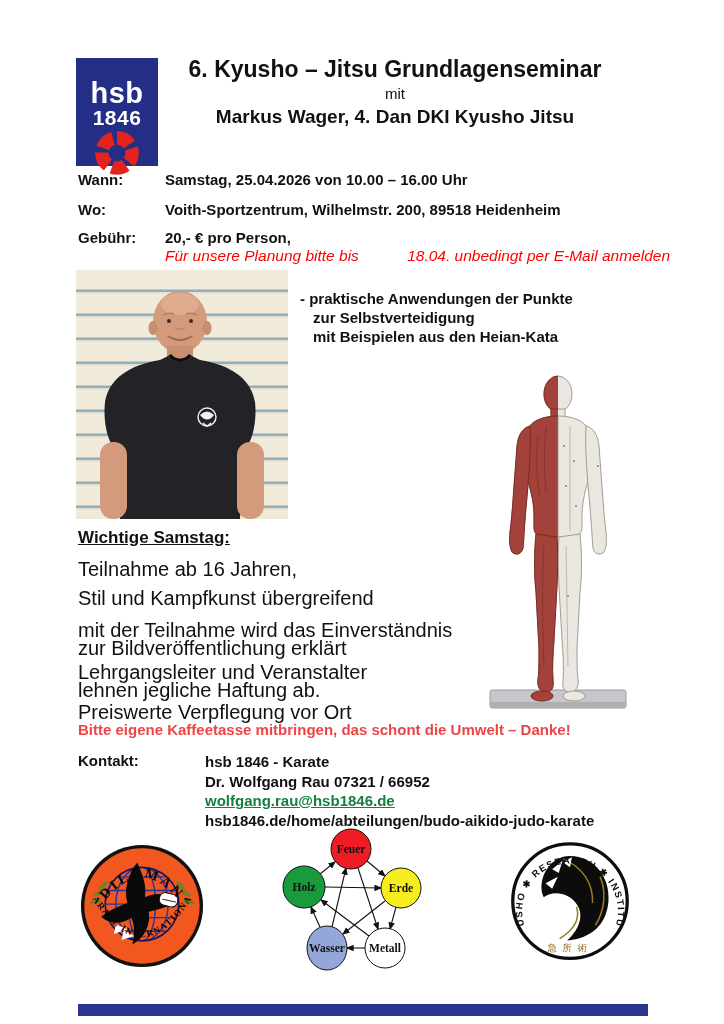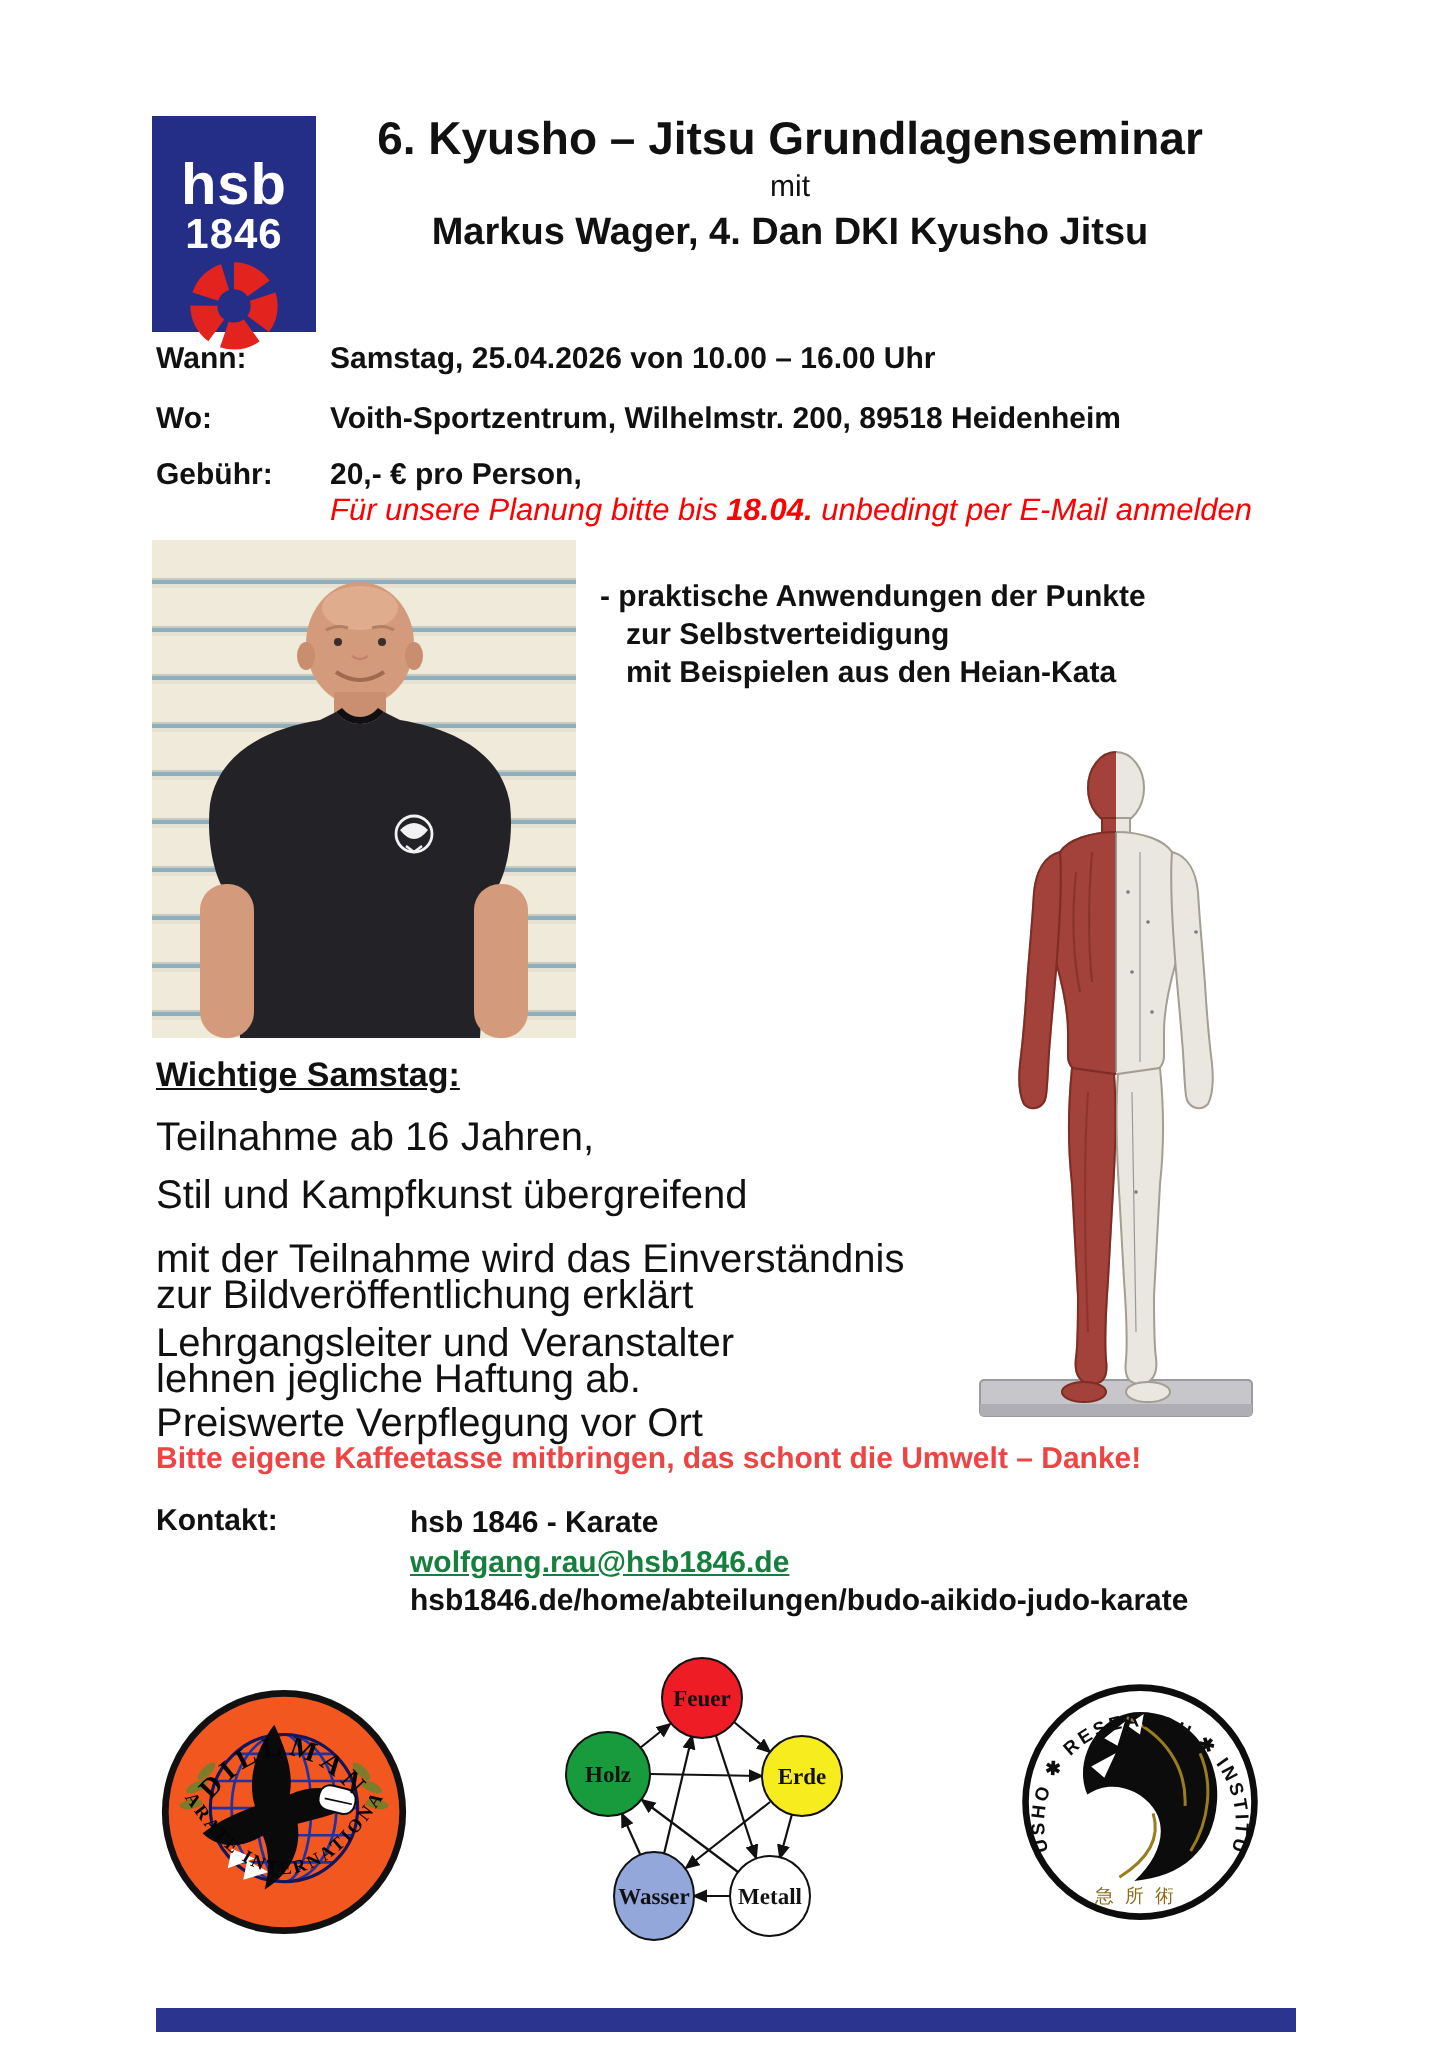--- a/index.html
+++ b/index.html
@@ -12,21 +12,21 @@
   .hsb .yr{color:#fff;font-weight:bold;font-size:21px;line-height:21px;letter-spacing:0.5px;text-align:center;}
   
   .titleblock{left:148px;top:56px;width:494px;text-align:center;}
   .t1{font-size:23px;font-weight:bold;line-height:27px;}
   .t2{font-size:15px;line-height:18px;margin-top:2px;}
   .t3{font-size:19px;font-weight:bold;line-height:23px;margin-top:2px;text-align:center;}
   
   .ilabel{left:78px;width:85px;font-size:15px;font-weight:bold;}
   .ival{left:165px;width:520px;font-size:15px;font-weight:bold;}
   .note{left:165px;width:540px;font-size:15.5px;font-style:italic;color:#ff0000;}
-  .note .d{font-weight:bold;}
+  .note .d{font-weight:normal;margin-left:44px;}
   
   .photo{left:76px;top:270px;width:212px;height:249px;
     background:repeating-linear-gradient(180deg,#efead9 0px,#efead9 19px,#c3cbc2 19px,#c3cbc2 20px,#8fafbe 20px,#8fafbe 22px,#e6e1d2 22px,#e6e1d2 24px);}
   .photo svg{position:absolute;left:0;top:0;}
   
   .topics{left:300px;top:289px;width:340px;font-size:15px;font-weight:bold;line-height:19px;}
   .topics .ind{padding-left:13px;}
   
   .hw-h{left:78px;top:528px;font-size:17px;font-weight:bold;text-decoration:underline;}
   .hw{left:78px;width:430px;font-size:20px;font-weight:normal;line-height:18px;white-space:pre-line;}
@@ -165,20 +165,21 @@
   <div class="abs hw" style="top:621px">mit der Teilnahme wird das Einverständnis
 zur Bildveröffentlichung erklärt</div>
   <div class="abs hw" style="top:663px">Lehrgangsleiter und Veranstalter
 lehnen jegliche Haftung ab.</div>
   <div class="abs hw" style="top:703px">Preiswerte Verpflegung vor Ort</div>
   <div class="abs warn">Bitte eigene Kaffeetasse mitbringen, das schont die Umwelt – Danke!</div>
 
   <div class="abs k-label">Kontakt:</div>
   <div class="abs k-vals">
     <div>hsb 1846 - Karate</div>
+    <div>Dr. Wolfgang Rau 07321 / 66952</div>
     <div><a href="#">wolfgang.rau@hsb1846.de</a></div>
     <div>hsb1846.de/home/abteilungen/budo-aikido-judo-karate</div>
   </div>
 
   <svg class="abs dillman" viewBox="0 0 130 130">
     <defs>
       <clipPath id="globeClip">
           <circle cx="65" cy="63" r="38"></circle>
         </clipPath>
       <path id="dTop" d="M22,66 Q65,6 108,66" fill="none"></path>

